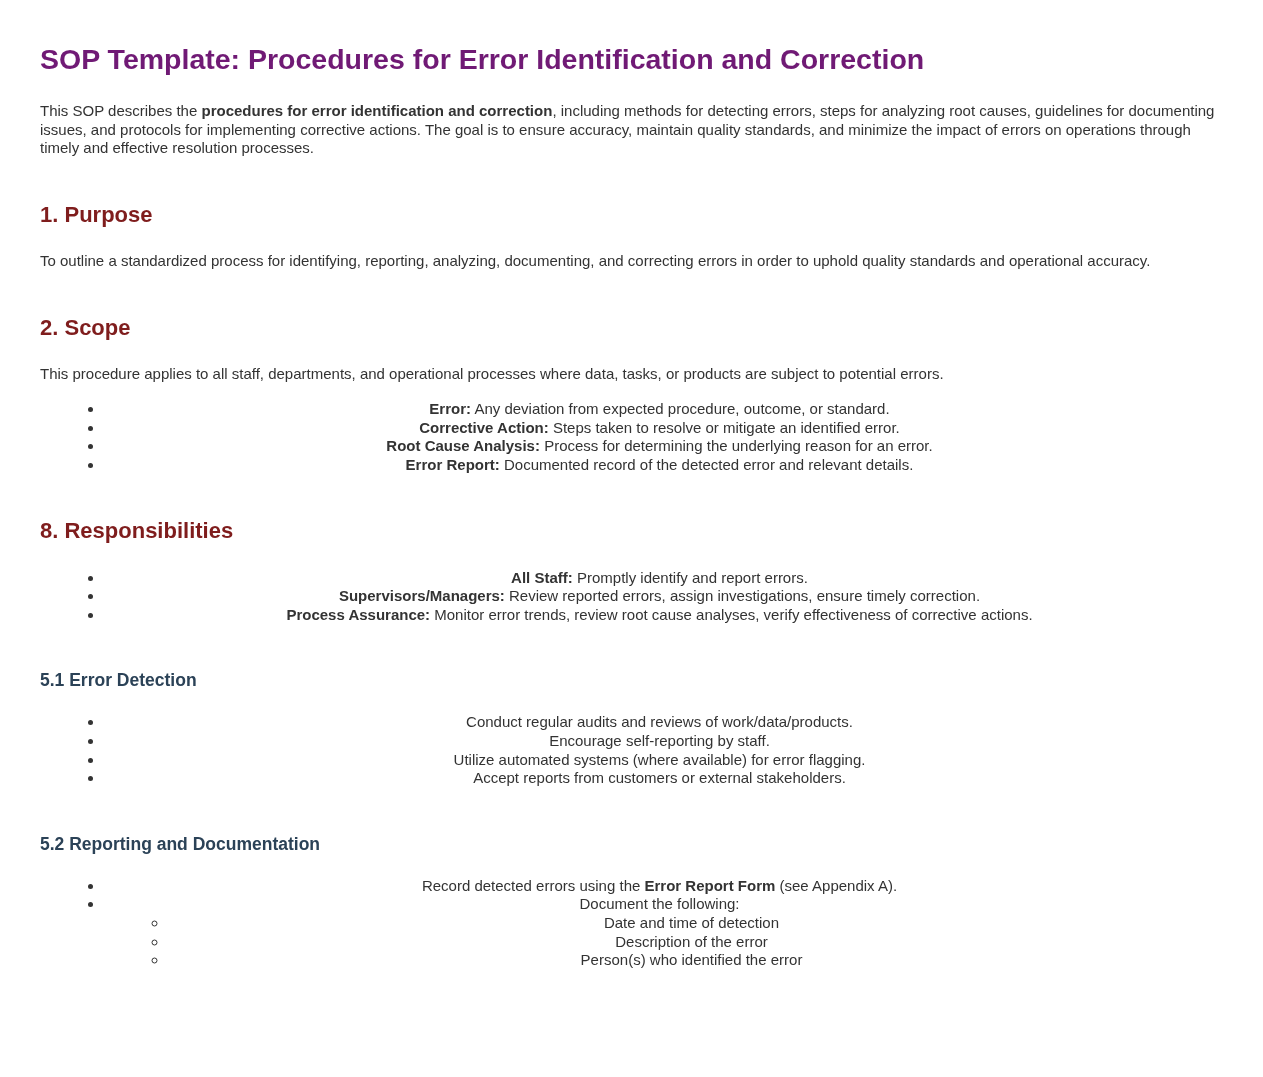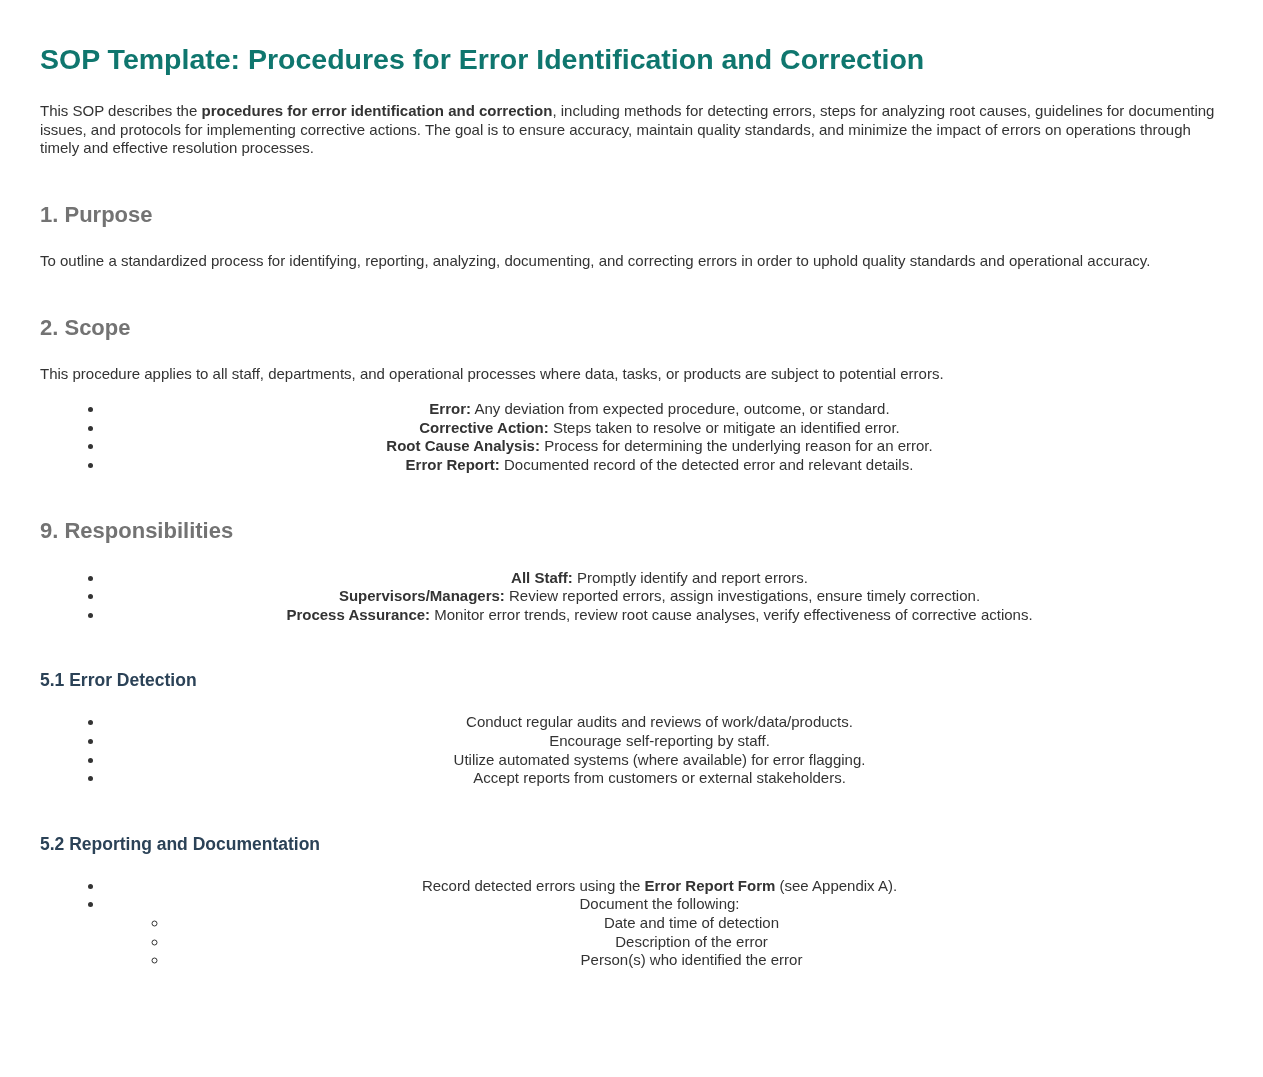--- a/index.html
+++ b/index.html
@@ -16,28 +16,28 @@
     font-size: 15px;
     line-height: 1.24;
     color: #333333;
     overflow: hidden;
   }
   h1 {
     margin: 2px 0 26px 0;
     font-size: 28.5px;
     line-height: 1.2;
     font-weight: bold;
-    color: #0f766e;
+    color: #701a75;
   }
   h2 {
     margin: 44px 0 24px 0;
     font-size: 22px;
     line-height: 1.2;
     font-weight: bold;
-    color: #737373;
+    color: #7f1d1d;
   }
   h3 {
     margin: 46px 0 22px 0;
     font-size: 17.5px;
     line-height: 1.2;
     font-weight: bold;
     color: #2b4257;
   }
   p {
     margin: 7px 0 16px 0;
@@ -71,21 +71,21 @@
   <h2>2. Scope</h2>
   <p>This procedure applies to all staff, departments, and operational processes where data, tasks, or products are subject to potential errors.</p>
 
   <ul>
     <li><strong>Error:</strong> <span>Any deviation from expected procedure, outcome, or standard.</span></li>
     <li><strong>Corrective Action:</strong> <span>Steps taken to resolve or mitigate an identified error.</span></li>
     <li><strong>Root Cause Analysis:</strong> <span>Process for determining the underlying reason for an error.</span></li>
     <li><strong>Error Report:</strong> <span>Documented record of the detected error and relevant details.</span></li>
   </ul>
 
-  <h2>9. Responsibilities</h2>
+  <h2>8. Responsibilities</h2>
   <ul>
     <li><strong>All Staff:</strong> <span>Promptly identify and report errors.</span></li>
     <li><strong>Supervisors/Managers:</strong> <span>Review reported errors, assign investigations, ensure timely correction.</span></li>
     <li><strong>Process Assurance:</strong> <span>Monitor error trends, review root cause analyses, verify effectiveness of corrective actions.</span></li>
   </ul>
 
 
   <h3>5.1 Error Detection</h3>
   <ul>
     <li>Conduct regular audits and reviews of work/data/products.</li>

